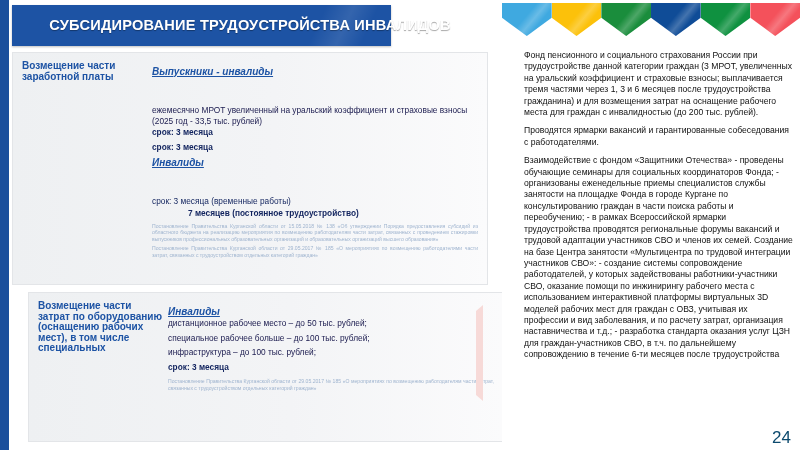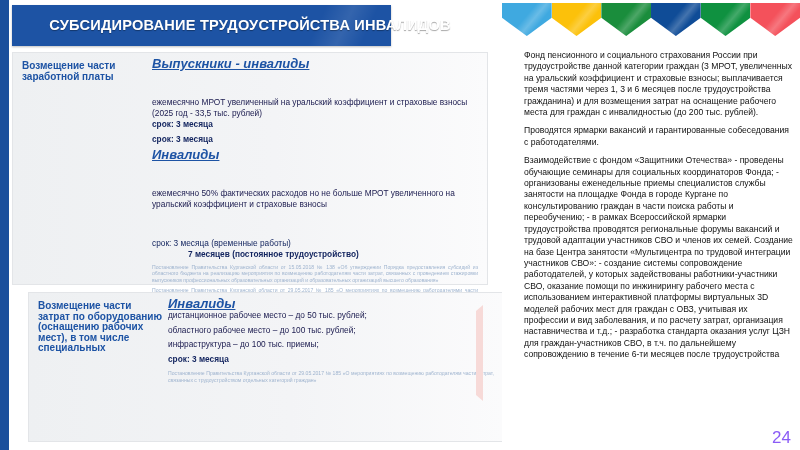--- a/index.html
+++ b/index.html
@@ -52,22 +52,22 @@
     background:linear-gradient(to right,#eef0f2 0%,#f3f4f6 55%,#fbfbfc 100%);
     border:1px solid #e3e5e8;
   }
   .row-label{
     position:absolute;
     color:#1d53a4;font-weight:bold;font-size:10px;line-height:10.6px;
   }
   .row-content{position:absolute;}
   .sub-head{
     color:#1d53a4;font-weight:bold;font-style:italic;
-    text-decoration:underline;font-size:13px;line-height:11px;
-    margin:0 0 1px 0;
+    text-decoration:underline;font-size:10px;line-height:11px;
+    margin:8px 0 1px 0;
   }
   .para{
     color:#1a1a4e;font-size:8.3px;line-height:10.6px;margin:0 0 4px 0;
   }
   .para.tight{margin-bottom:1px;margin-top:28px;}
   .note{
     color:#9fb4cf;font-size:5.1px;line-height:6.6px;margin:0 0 3px 0;
     text-align:justify;
   }
 
@@ -97,21 +97,21 @@
     background:linear-gradient(130deg,rgba(255,255,255,0) 45%,rgba(255,255,255,.22) 58%,rgba(255,255,255,0) 70%);
   }
   .right-body{
     position:absolute;left:11px;top:50px;width:280px;
   }
   .rp{
     color:#111111;font-size:8.6px;line-height:11.4px;margin:0 0 7px 11px;
   }
   .page-num{
     position:absolute;right:9px;bottom:3px;
-    color:#8b5cf6;font-size:17px;line-height:18px;font-weight:normal;
+    color:#0c4a6e;font-size:17px;line-height:18px;font-weight:normal;
   }
 </style>
 </head>
 <body>
 
 <div id="slide">
 
   <div class="left-panel">
     <div class="left-edge-band"></div>
     <div class="left-inner"></div>
@@ -128,40 +128,39 @@
       <div class="row-label" style="left:10px;top:9px;width:120px;">Возмещение части заработной платы</div>
       <div class="row-content" style="left:140px;top:6px;width:326px;">
 
         <div class="sub-head">Выпускники - инвалиды</div>
         <p class="para tight">ежемесячно МРОТ увеличенный  на уральский коэффициент и страховые взносы  (2025 год - 33,5 тыс. рублей)</p>
         <p class="para" style="font-weight:bold;color:#11235e;">срок: 3 месяца</p>
 
         <p class="para" style="font-weight:bold;color:#11235e;">срок: 3 месяца</p>
 
         <div class="sub-head" style="margin-top:5px;">Инвалиды</div>
-        <p class="para tight">ежемесячно 50% фактических расходов но не больше МРОТ увеличенного на уральский коэффициент и страховые взносы</p>
         <p class="para tight" style="font-weight:normal;color:#11235e;">срок: 3 месяца (временные работы)</p>
         <p class="para" style="font-weight:bold;color:#11235e;padding-left:36px;">7 месяцев (постоянное трудоустройство)</p>
 
         <div style="margin-top:4px;">
           <p class="note">Постановление Правительства Курганской области от 15.05.2018 № 138  «Об утверждении Порядка предоставления субсидий из областного бюджета на реализацию мероприятия по возмещению работодателям части затрат, связанных с проведением стажировки выпускников профессиональных образовательных организаций и образовательных организаций высшего образования»</p>
           <p class="note">Постановление Правительства Курганской области от 29.05.2017 № 185 «О мероприятиях по возмещению работодателями части затрат, связанных с трудоустройством отдельных категорий граждан»</p>
         </div>
       </div>
     </div>
 
     <div class="row" style="left:28px;top:292px;width:476px;height:150px;">
       <div class="row-bg"></div>
       <div class="row-label" style="left:10px;top:9px;width:124px;">Возмещение части затрат по оборудованию (оснащению рабочих мест), в том числе специальных</div>
       <div class="row-content" style="left:140px;top:6px;width:326px;">
 
         <div class="sub-head">Инвалиды</div>
         <p class="para">дистанционное рабочее место – до 50 тыс. рублей;</p>
-        <p class="para">областного рабочее место – до 100 тыс. рублей;</p>
-        <p class="para">инфраструктура – до 100 тыс. приемы;</p>
+        <p class="para">специальное рабочее больше – до 100 тыс. рублей;</p>
+        <p class="para">инфраструктура – до 100 тыс. рублей;</p>
         <p class="para" style="font-weight:bold;color:#11235e;">срок: 3 месяца</p>
 
         <div style="margin-top:6px;">
           <p class="note">Постановление Правительства Курганской области от 29.05.2017 № 185 «О мероприятиях по возмещению работодателям части затрат, связанных с трудоустройством отдельных категорий граждан»</p>
         </div>
       </div>
     </div>
 
     <div class="pink-stripe"></div>
   </div>

